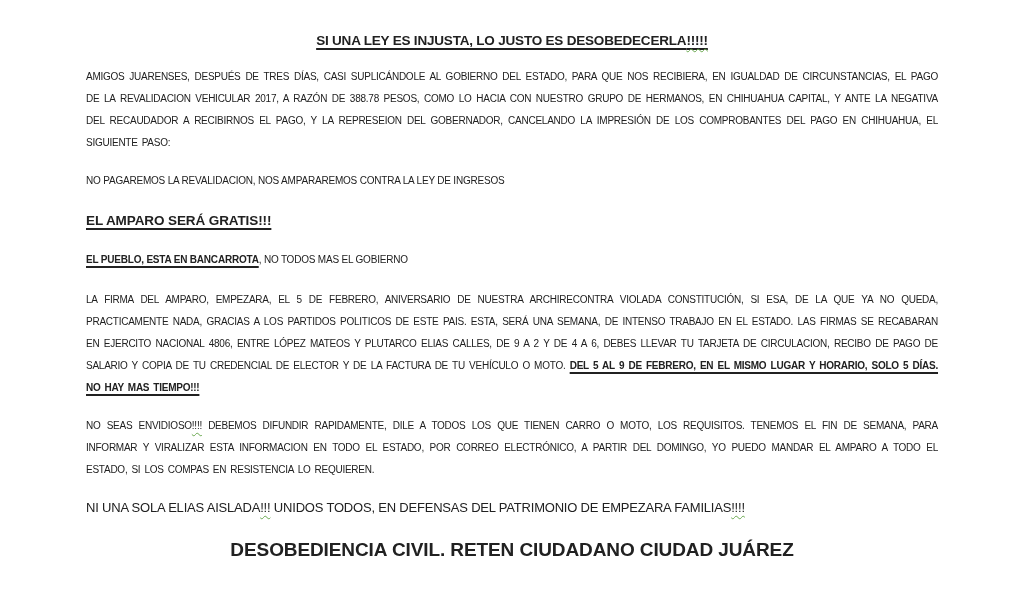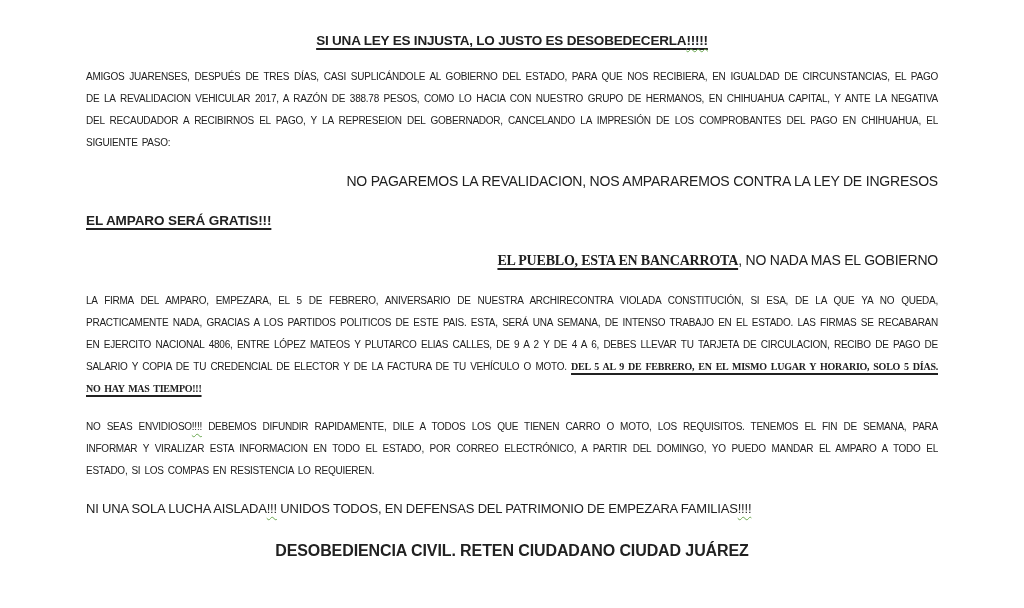--- a/index.html
+++ b/index.html
@@ -43,73 +43,72 @@
   }
   .para {
     text-align: justify;
     font-size: 10px;
     line-height: 22px;
     letter-spacing: -0.25px;
     word-spacing: 1.5px;
     margin: 0 0 16px 0;
   }
   .center-line {
-    text-align: right;
-    font-size: 14px;
+    text-align: left;
+    font-size: 10px;
     line-height: 22px;
     letter-spacing: -0.2px;
     margin: 0 0 18px 0;
   }
   .center-heading {
     text-align: left;
     font-size: 13.5px;
     font-weight: bold;
     line-height: 22px;
     letter-spacing: -0.1px;
     margin: 0 0 17px 0;
   }
   .bold-underline {
     font-weight: bold;
     text-decoration: underline;
     text-decoration-thickness: 1.5px;
     text-underline-offset: 3px;
-    font-family: Liberation Serif, serif;
   }
   .left-line {
     text-align: left;
     font-size: 13px;
     line-height: 22px;
     letter-spacing: -0.2px;
     margin: 0 0 20px 0;
   }
   .footer-line {
     text-align: center;
-    font-size: 16px;
+    font-size: 19px;
     font-weight: bold;
     line-height: 22px;
     letter-spacing: -0.1px;
     margin: 12px;
   }
 </style>
 </head>
 <body>
 
 <div class="page">
 
   <h1 class="doc-title"><span class="solid-underline"><span>SI UNA LEY ES INJUSTA, LO JUSTO ES DESOBEDECERLA</span><span class="squiggle">!!!!!</span></span></h1>
 
   <p class="para">AMIGOS JUARENSES, DESPUÉS DE TRES DÍAS, CASI SUPLICÁNDOLE AL GOBIERNO DEL ESTADO, PARA QUE NOS RECIBIERA, EN IGUALDAD DE CIRCUNSTANCIAS, EL PAGO DE LA REVALIDACION VEHICULAR 2017, A RAZÓN DE 388.78 PESOS, COMO LO HACIA CON NUESTRO GRUPO DE HERMANOS, EN CHIHUAHUA CAPITAL, Y ANTE LA NEGATIVA DEL RECAUDADOR A RECIBIRNOS EL PAGO, Y LA REPRESEION DEL GOBERNADOR, CANCELANDO LA IMPRESIÓN DE LOS COMPROBANTES DEL PAGO EN CHIHUAHUA, EL SIGUIENTE PASO:</p>
 
   <p class="center-line">NO PAGAREMOS LA REVALIDACION, NOS AMPARAREMOS CONTRA LA LEY DE INGRESOS</p>
 
   <p class="center-heading"><span class="solid-underline">EL AMPARO SERÁ GRATIS!!!</span></p>
 
-  <p class="center-line"><span class="bold-underline">EL PUEBLO, ESTA EN BANCARROTA</span><span>, NO NADA MAS EL GOBIERNO</span></p>
+  <p class="center-line"><span class="bold-underline">EL PUEBLO, ESTA EN BANCARROTA</span><span>, NO TODOS MAS EL GOBIERNO</span></p>
 
   <p class="para"><span>LA FIRMA DEL AMPARO, EMPEZARA, EL 5 DE FEBRERO, ANIVERSARIO DE NUESTRA ARCHIRECONTRA VIOLADA CONSTITUCIÓN, SI ESA, DE LA QUE YA NO QUEDA, PRACTICAMENTE NADA, GRACIAS A LOS PARTIDOS POLITICOS DE ESTE PAIS. ESTA, SERÁ UNA SEMANA, DE INTENSO TRABAJO EN EL ESTADO. LAS FIRMAS SE RECABARAN EN EJERCITO NACIONAL 4806, ENTRE LÓPEZ MATEOS Y PLUTARCO ELIAS CALLES, DE 9 A 2 Y DE 4 A 6, DEBES LLEVAR TU TARJETA DE CIRCULACION, RECIBO DE PAGO DE SALARIO Y COPIA DE TU CREDENCIAL DE ELECTOR Y DE LA FACTURA DE TU VEHÍCULO O MOTO. </span><span class="bold-underline">DEL 5 AL 9 DE FEBRERO, EN EL MISMO LUGAR Y HORARIO, SOLO 5 DÍAS. NO HAY MAS TIEMPO!!!</span></p>
 
   <p class="para"><span>NO SEAS ENVIDIOSO</span><span class="squiggle">!!!!</span><span> DEBEMOS DIFUNDIR RAPIDAMENTE, DILE A TODOS LOS QUE TIENEN CARRO O MOTO, LOS REQUISITOS. TENEMOS EL FIN DE SEMANA, PARA INFORMAR Y VIRALIZAR ESTA INFORMACION EN TODO EL ESTADO, POR CORREO ELECTRÓNICO, A PARTIR DEL DOMINGO, YO PUEDO MANDAR EL AMPARO A TODO EL ESTADO, SI LOS COMPAS EN RESISTENCIA LO REQUIEREN.</span></p>
 
-  <p class="left-line"><span>NI UNA SOLA LUCHA AISLADA</span><span class="squiggle">!!!</span><span> UNIDOS TODOS, EN DEFENSAS DEL PATRIMONIO DE EMPEZARA FAMILIAS</span><span class="squiggle">!!!!</span></p>
+  <p class="left-line"><span>NI UNA SOLA ELIAS AISLADA</span><span class="squiggle">!!!</span><span> UNIDOS TODOS, EN DEFENSAS DEL PATRIMONIO DE EMPEZARA FAMILIAS</span><span class="squiggle">!!!!</span></p>
 
   <p class="footer-line">DESOBEDIENCIA CIVIL. RETEN CIUDADANO CIUDAD JUÁREZ</p>
 
 </div>
 
 </body></html>

